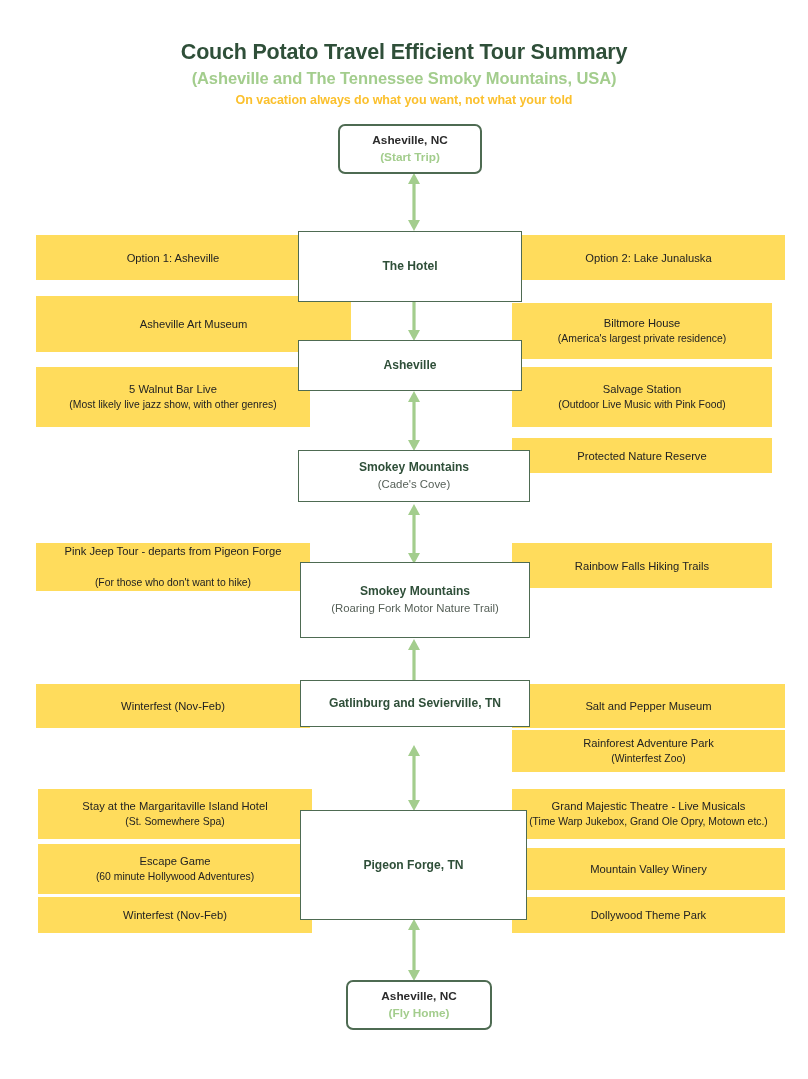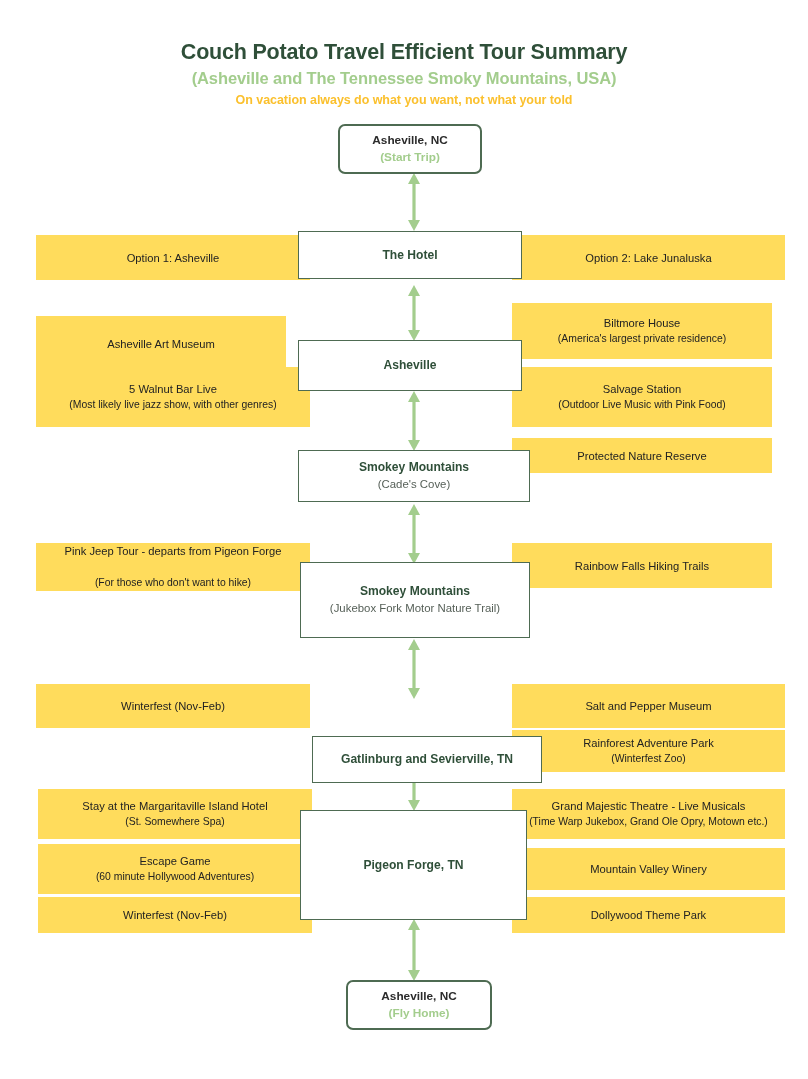--- a/index.html
+++ b/index.html
@@ -118,21 +118,21 @@
   <svg class="arrow" style="left:405px;top:918px;" width="18" height="64" viewBox="0 0 18 64">
     <line x1="9" y1="10" x2="9" y2="54" stroke="#a3cd8d" stroke-width="3.2"></line>
     <polygon points="9,1 3,12 15,12" fill="#a3cd8d"></polygon>
     <polygon points="9,63 3,52 15,52" fill="#a3cd8d"></polygon>
   </svg>
 
   <div class="bar" style="left:36px;top:235px;width:274px;height:45px;">
     <span class="b-main">Option 1: Asheville</span>
   </div>
 
-  <div class="bar" style="left:36px;top:316px;width:250px;height:56px;">
+  <div class="bar" style="left:36px;top:296px;width:315px;height:56px;">
     <span class="b-main">Asheville Art Museum</span>
   </div>
 
   <div class="bar" style="left:36px;top:367px;width:274px;height:60px;">
     <span class="b-main">5 Walnut Bar Live</span>
     <span class="b-sub">(Most likely live jazz show, with other genres)</span>
   </div>
 
   <div class="bar" style="left:36px;top:543px;width:274px;height:48px;gap:16px;">
     <span class="b-main">Pink Jeep Tour - departs from Pigeon Forge</span>
@@ -199,39 +199,39 @@
 
   <div class="bar" style="left:512px;top:897px;width:273px;height:36px;">
     <span class="b-main">Dollywood Theme Park</span>
   </div>
 
   <div class="node terminal" style="left:338px;top:124px;width:144px;height:50px;">
     <span class="n-main">Asheville, NC</span>
     <span class="n-sub">(Start Trip)</span>
   </div>
 
-  <div class="node" style="left:298px;top:231px;width:224px;height:48px;">
+  <div class="node" style="left:298px;top:231px;width:224px;height:71px;">
     <span class="n-main">The Hotel</span>
   </div>
 
   <div class="node" style="left:298px;top:340px;width:224px;height:51px;">
     <span class="n-main">Asheville</span>
   </div>
 
   <div class="node" style="left:298px;top:450px;width:232px;height:52px;">
     <span class="n-main">Smokey Mountains</span>
     <span class="n-sub">(Cade's Cove)</span>
   </div>
 
   <div class="node" style="left:300px;top:562px;width:230px;height:76px;">
     <span class="n-main">Smokey Mountains</span>
-    <span class="n-sub">(Jukebox Fork Motor Nature Trail)</span>
-  </div>
-
-  <div class="node" style="left:300px;top:736px;width:230px;height:47px;margin-left:12px;">
+    <span class="n-sub">(Roaring Fork Motor Nature Trail)</span>
+  </div>
+
+  <div class="node" style="left:300px;top:680px;width:230px;height:47px;">
     <span class="n-main">Gatlinburg and Sevierville, TN</span>
   </div>
 
   <div class="node" style="left:300px;top:810px;width:227px;height:110px;">
     <span class="n-main">Pigeon Forge, TN</span>
   </div>
 
   <div class="node terminal" style="left:346px;top:980px;width:146px;height:50px;">
     <span class="n-main">Asheville, NC</span>
     <span class="n-sub">(Fly Home)</span>

